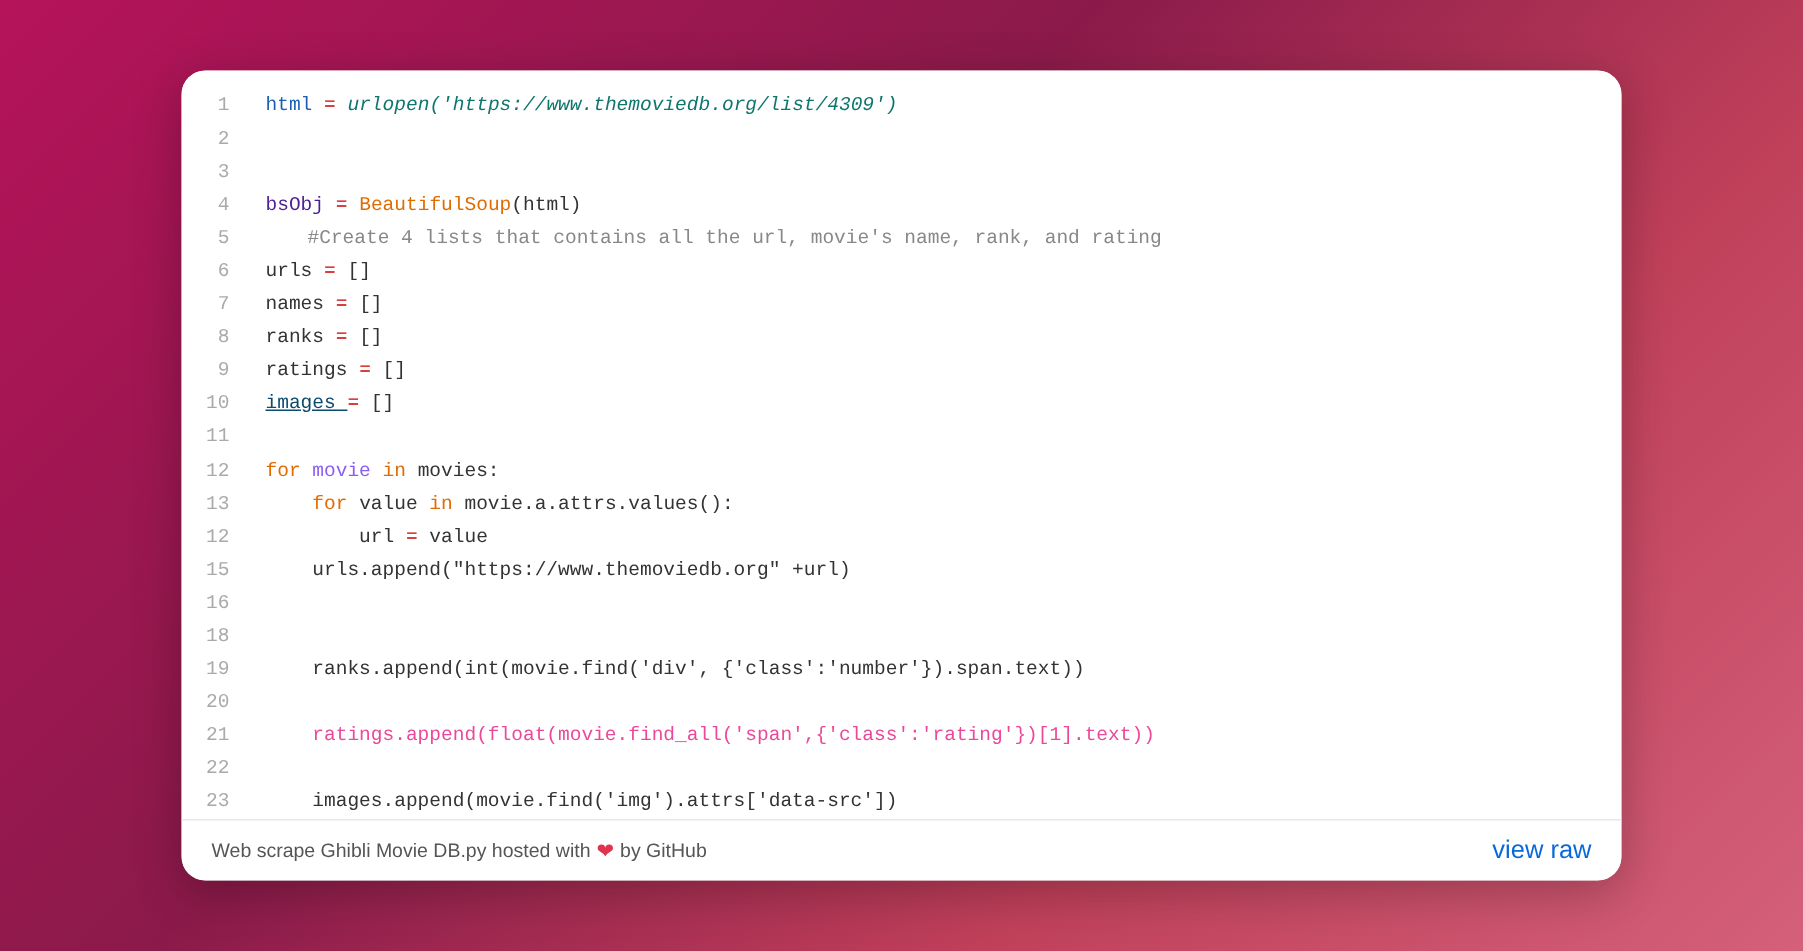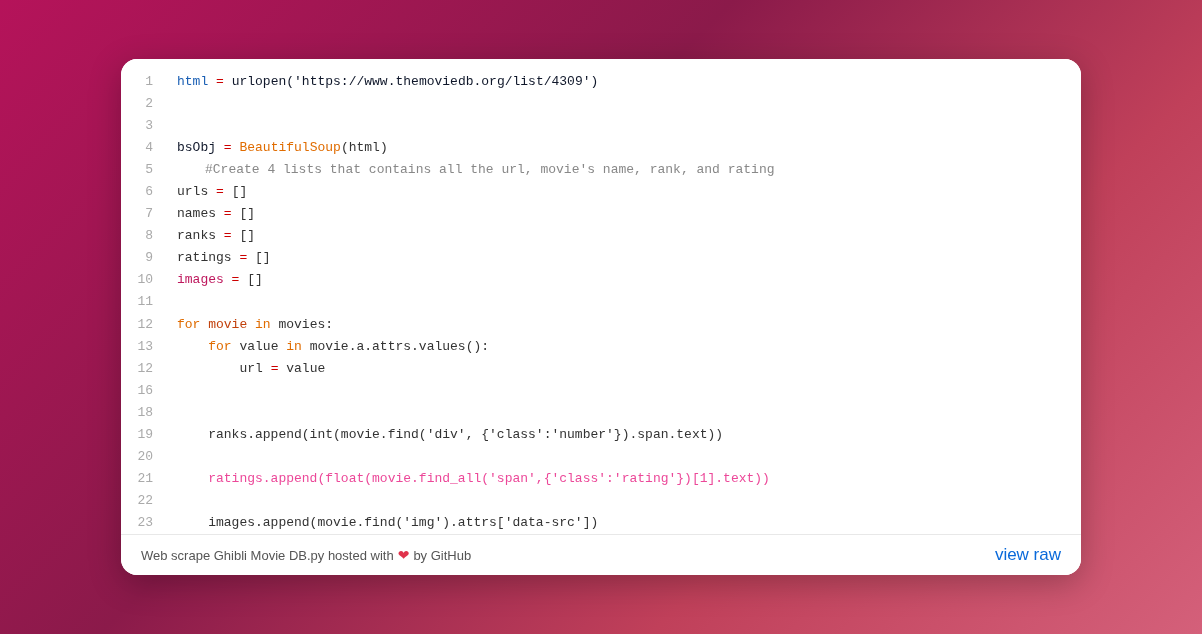--- a/index.html
+++ b/index.html
@@ -86,33 +86,33 @@
   </style>
 </head>
 <body>
 
 <div class="card">
   <div class="code-area">
     <table class="code-table">
       <tbody id="code-body">
           <tr>
             <td class="line-num">1</td>
-            <td class="line-code"><span style="color: rgb(26, 95, 180);">html</span><span style="color: rgb(51, 51, 51);"> </span><span style="color: rgb(204, 0, 0);">=</span><span style="color: #0f172a;"> urlopen('https://www.themoviedb.org/list/4309')</span></td>
+            <td class="line-code"><span style="color: rgb(26, 95, 180);">html</span><span style="color: rgb(51, 51, 51);"> </span><span style="color: rgb(204, 0, 0);">=</span><span style="color: #0f766e; font-style: italic;"> urlopen('https://www.themoviedb.org/list/4309')</span></td>
           </tr>
           <tr>
             <td class="line-num">2</td>
             <td class="line-code"> </td>
           </tr>
           <tr>
             <td class="line-num">3</td>
             <td class="line-code"> </td>
           </tr>
           <tr>
             <td class="line-num">4</td>
-            <td class="line-code"><span style="color: #0f172a;">bsObj</span><span style="color: rgb(51, 51, 51);"> </span><span style="color: rgb(204, 0, 0);">=</span><span style="color: rgb(51, 51, 51);"> </span><span style="color: rgb(224, 108, 0);">BeautifulSoup</span><span style="color: rgb(51, 51, 51);">(html)</span></td>
+            <td class="line-code"><span style="color: #4c1d95;">bsObj</span><span style="color: rgb(51, 51, 51);"> </span><span style="color: rgb(204, 0, 0);">=</span><span style="color: rgb(51, 51, 51);"> </span><span style="color: rgb(224, 108, 0);">BeautifulSoup</span><span style="color: rgb(51, 51, 51);">(html)</span></td>
           </tr>
           <tr>
             <td class="line-num">5</td>
             <td class="line-code"><span style="color: rgb(136, 136, 136); margin-left: 28px;">#Create 4 lists that contains all the url, movie's name, rank, and rating</span></td>
           </tr>
           <tr>
             <td class="line-num">6</td>
             <td class="line-code"><span style="color: rgb(51, 51, 51); text-align: right;">urls </span><span style="color: rgb(204, 0, 0);">=</span><span style="color: rgb(51, 51, 51);"> []</span></td>
           </tr>
           <tr>
@@ -122,37 +122,41 @@
           <tr>
             <td class="line-num">8</td>
             <td class="line-code"><span style="color: rgb(51, 51, 51);">ranks </span><span style="color: rgb(204, 0, 0);">=</span><span style="color: rgb(51, 51, 51);"> []</span></td>
           </tr>
           <tr>
             <td class="line-num">9</td>
             <td class="line-code"><span style="color: rgb(51, 51, 51);">ratings </span><span style="color: rgb(204, 0, 0);">=</span><span style="color: rgb(51, 51, 51);"> []</span></td>
           </tr>
           <tr>
             <td class="line-num">10</td>
-            <td class="line-code"><span style="color: #be185d;">images </span><span style="color: rgb(204, 0, 0);">=</span><span style="color: rgb(51, 51, 51);"> []</span></td>
+            <td class="line-code"><span style="color: #0c4a6e; text-decoration: underline;">images </span><span style="color: rgb(204, 0, 0);">=</span><span style="color: rgb(51, 51, 51);"> []</span></td>
           </tr>
           <tr>
             <td class="line-num">11</td>
             <td class="line-code"> </td>
           </tr>
           <tr>
             <td class="line-num">12</td>
-            <td class="line-code"><span style="color: rgb(224, 108, 0);">for</span><span style="color: #c2410c;"> movie </span><span style="color: rgb(224, 108, 0);">in</span><span style="color: rgb(51, 51, 51);"> movies:</span></td>
+            <td class="line-code"><span style="color: rgb(224, 108, 0);">for</span><span style="color: #8b5cf6;"> movie </span><span style="color: rgb(224, 108, 0);">in</span><span style="color: rgb(51, 51, 51);"> movies:</span></td>
           </tr>
           <tr>
             <td class="line-num">13</td>
             <td class="line-code"><span style="color: rgb(51, 51, 51);">    </span><span style="color: rgb(224, 108, 0);">for</span><span style="color: rgb(51, 51, 51);"> value </span><span style="color: rgb(224, 108, 0);">in</span><span style="color: rgb(51, 51, 51);"> movie.a.attrs.values():</span></td>
           </tr>
           <tr>
             <td class="line-num">12</td>
             <td class="line-code"><span style="color: rgb(51, 51, 51);">        url </span><span style="color: rgb(204, 0, 0);">=</span><span style="color: rgb(51, 51, 51);"> value</span></td>
+          </tr>
+          <tr>
+            <td class="line-num">15</td>
+            <td class="line-code"><span style="color: rgb(51, 51, 51);">    urls.append("https://www.themoviedb.org" +url)</span></td>
           </tr>
           <tr>
             <td class="line-num">16</td>
             <td class="line-code"> </td>
           </tr>
           <tr>
             <td class="line-num">18</td>
             <td class="line-code"> </td>
           </tr>
           <tr>

